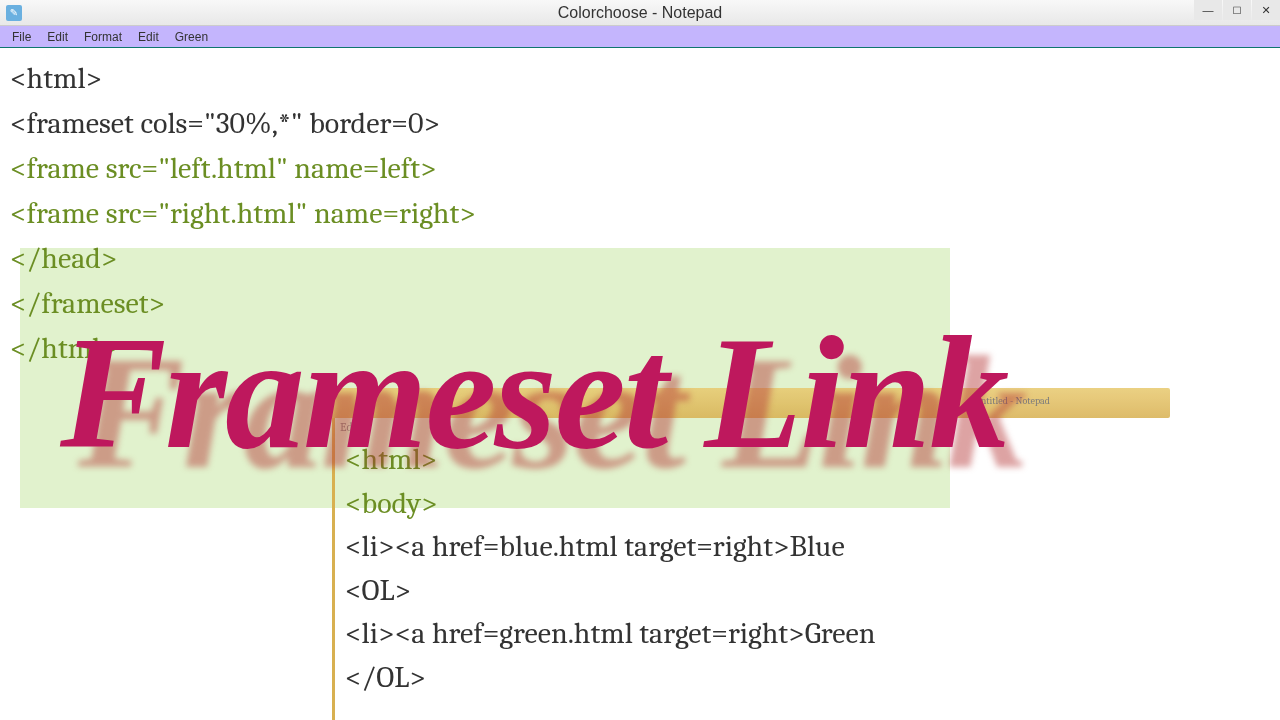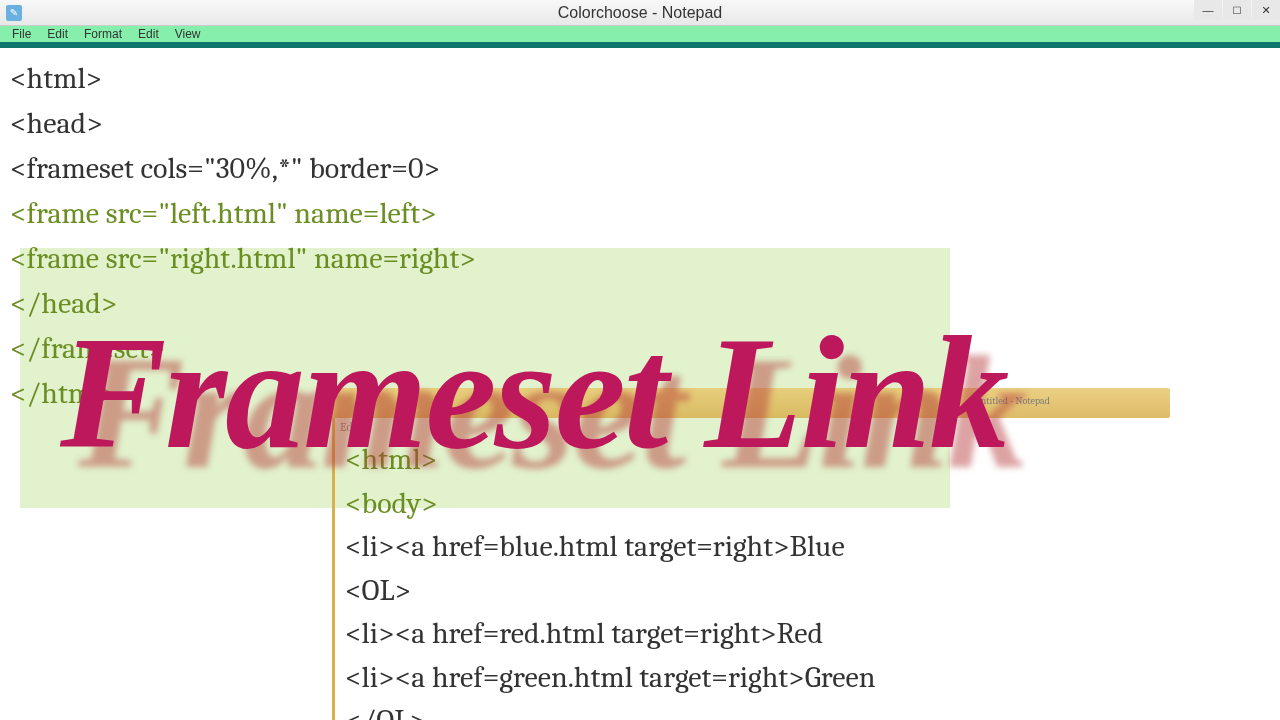--- a/index.html
+++ b/index.html
@@ -38,22 +38,22 @@
     font-size: 11px;
     color: #333;
     background: #e8e8e8;
     margin-left: 1px;
     cursor: pointer;
   }
   .window-btn.max { font-size: 10px; }
   
   .menubar {
     height: 22px;
-    background: #86efac;
-    border-bottom: 6px solid #0f766e;
+    background: #c4b5fd;
+    border-bottom: 1px solid #0f766e;
     display: flex;
     align-items: center;
     padding-left: 4px;
     font-size: 12px;
     color: #333;
   }
   .menubar span { padding: 2px 8px; cursor: pointer; }
   
   .editor {
     position: absolute;
@@ -183,30 +183,29 @@
     <div class="window-btn max">☐</div>
     <div class="window-btn">✕</div>
   </div>
 </div>
 
 <div class="menubar">
   <span>File</span>
   <span>Edit</span>
   <span>Format</span>
   <span>Edit</span>
-  <span>View</span>
+  <span>Green</span>
 </div>
 
 <div class="editor">
 
   <div class="highlight-box"></div>
 
   <div class="code-main">
     <div>&lt;html&gt;</div>
-    <div>&lt;head&gt;</div>
     <div>&lt;frameset cols="30%,*" border=0&gt;</div>
     <div class="olive">&lt;frame src="left.html" name=left&gt;</div>
     <div class="olive">&lt;frame src="right.html" name=right&gt;</div>
     <div class="olive">&lt;/head&gt;</div>
     <div class="olive">&lt;/frameset&gt;</div>
     <div class="olive">&lt;/html&gt;</div>
   </div>
 
   <div class="sub-title-strip">
     <div class="sub-title-strip-text">Untitled - Notepad</div>
@@ -215,21 +214,20 @@
     <span>Edit</span>
   </div>
 
   <div class="vert-line"></div>
 
   <div class="sub-editor">
     <div class="olive">&lt;html&gt;</div>
     <div class="olive">&lt;body&gt;</div>
     <div>&lt;li&gt;&lt;a href=blue.html target=right&gt;Blue</div>
     <div>&lt;OL&gt;</div>
-    <div>&lt;li&gt;&lt;a href=red.html target=right&gt;Red</div>
     <div>&lt;li&gt;&lt;a href=green.html target=right&gt;Green</div>
     <div>&lt;/OL&gt;</div>
   </div>
 
   <div class="big-script-shadow">
     <span>Frameset Link</span>
   </div>
   <div class="big-script">
     <span class="big-script-line1">Frameset Link</span>
   </div>

